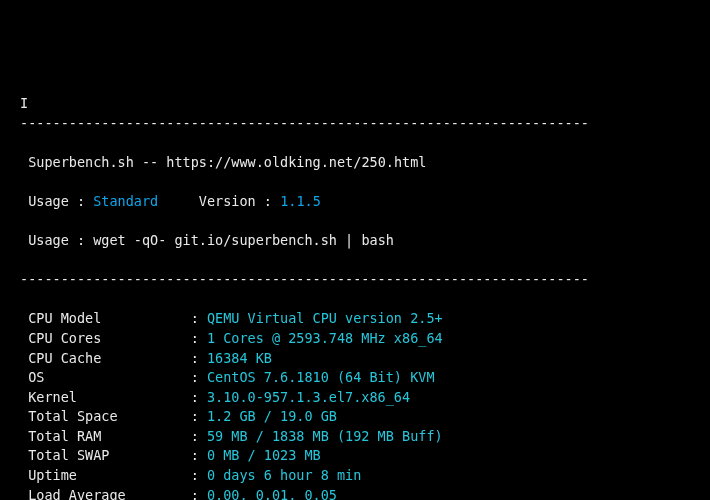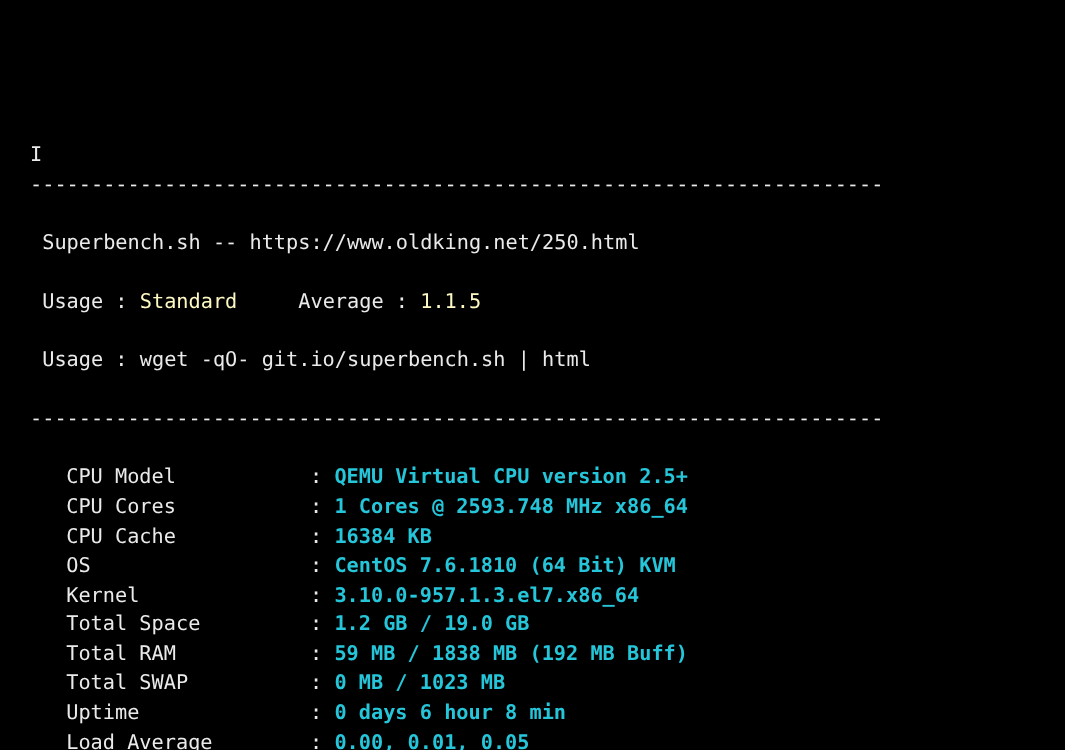--- a/index.html
+++ b/index.html
@@ -9,38 +9,38 @@
     color: #f0f0f0;
     font-family: "DejaVu Sans Mono", "Menlo", "Consolas", monospace;
     font-size: 13.5px;
     line-height: 1.45;
     width: 710px;
     height: 500px;
     box-sizing: border-box;
     white-space: pre;
   }
   .white  { color: #eaeaea; }
-  .green  { color: #fef9c3; }
+  .green  { color: #0ea5e9; }
   .cyan   { color: #26c6da; }
   .row { display: block; }
-  .label { display: inline-block; width: 20ch; margin-left: 16px; }
+  .label { display: inline-block; width: 20ch; }
   .sep   { display: inline-block; width: 2ch; }
-  .val   { display: inline-block; font-weight: bold; }
+  .val   { display: inline-block; }
   .hmode { display: inline-block; width: 6ch; }
   .hver  { display: inline-block; width: 8ch; }
 </style>
 </head>
 <body>
 
 
 
 <span class="white">I</span><div class="row white">----------------------------------------------------------------------</div>
 <div class="row"> <span class="white">Superbench.sh -- https://www.oldking.net/250.html</span></div>
-<div class="row"> <span class="hmode white">Usage  </span><span class="white">: </span><span class="green">Standard</span>     <span class="hver white">Average </span><span class="white">: </span><span class="green">1.1.5</span></div>
-<div class="row white"> <span>Usage : wget -qO- git.io/superbench.sh | html</span></div>
+<div class="row"> <span class="hmode white">Usage  </span><span class="white">: </span><span class="green">Standard</span>     <span class="hver white">Version </span><span class="white">: </span><span class="green">1.1.5</span></div>
+<div class="row white"> <span>Usage : wget -qO- git.io/superbench.sh | bash</span></div>
 <div class="row white">----------------------------------------------------------------------</div>
 <div id="info-block"><div class="row"> <span class="label white">CPU Model</span><span class="sep white">: </span><span class="val cyan">QEMU Virtual CPU version 2.5+</span></div><div class="row"> <span class="label white">CPU Cores</span><span class="sep white">: </span><span class="val cyan">1 Cores @ 2593.748 MHz x86_64</span></div><div class="row"> <span class="label white">CPU Cache</span><span class="sep white">: </span><span class="val cyan">16384 KB</span></div><div class="row"> <span class="label white">OS</span><span class="sep white">: </span><span class="val cyan">CentOS 7.6.1810 (64 Bit) KVM</span></div><div class="row"> <span class="label white">Kernel</span><span class="sep white">: </span><span class="val cyan">3.10.0-957.1.3.el7.x86_64</span></div><div class="row"> <span class="label white">Total Space</span><span class="sep white">: </span><span class="val cyan">1.2 GB / 19.0 GB</span></div><div class="row"> <span class="label white">Total RAM</span><span class="sep white">: </span><span class="val cyan">59 MB / 1838 MB (192 MB Buff)</span></div><div class="row"> <span class="label white">Total SWAP</span><span class="sep white">: </span><span class="val cyan">0 MB / 1023 MB</span></div><div class="row"> <span class="label white">Uptime</span><span class="sep white">: </span><span class="val cyan">0 days 6 hour 8 min</span></div><div class="row"> <span class="label white">Load Average</span><span class="sep white">: </span><span class="val cyan">0.00, 0.01, 0.05</span></div></div>
 
 
 
 
 
 
 
 </body></html>

